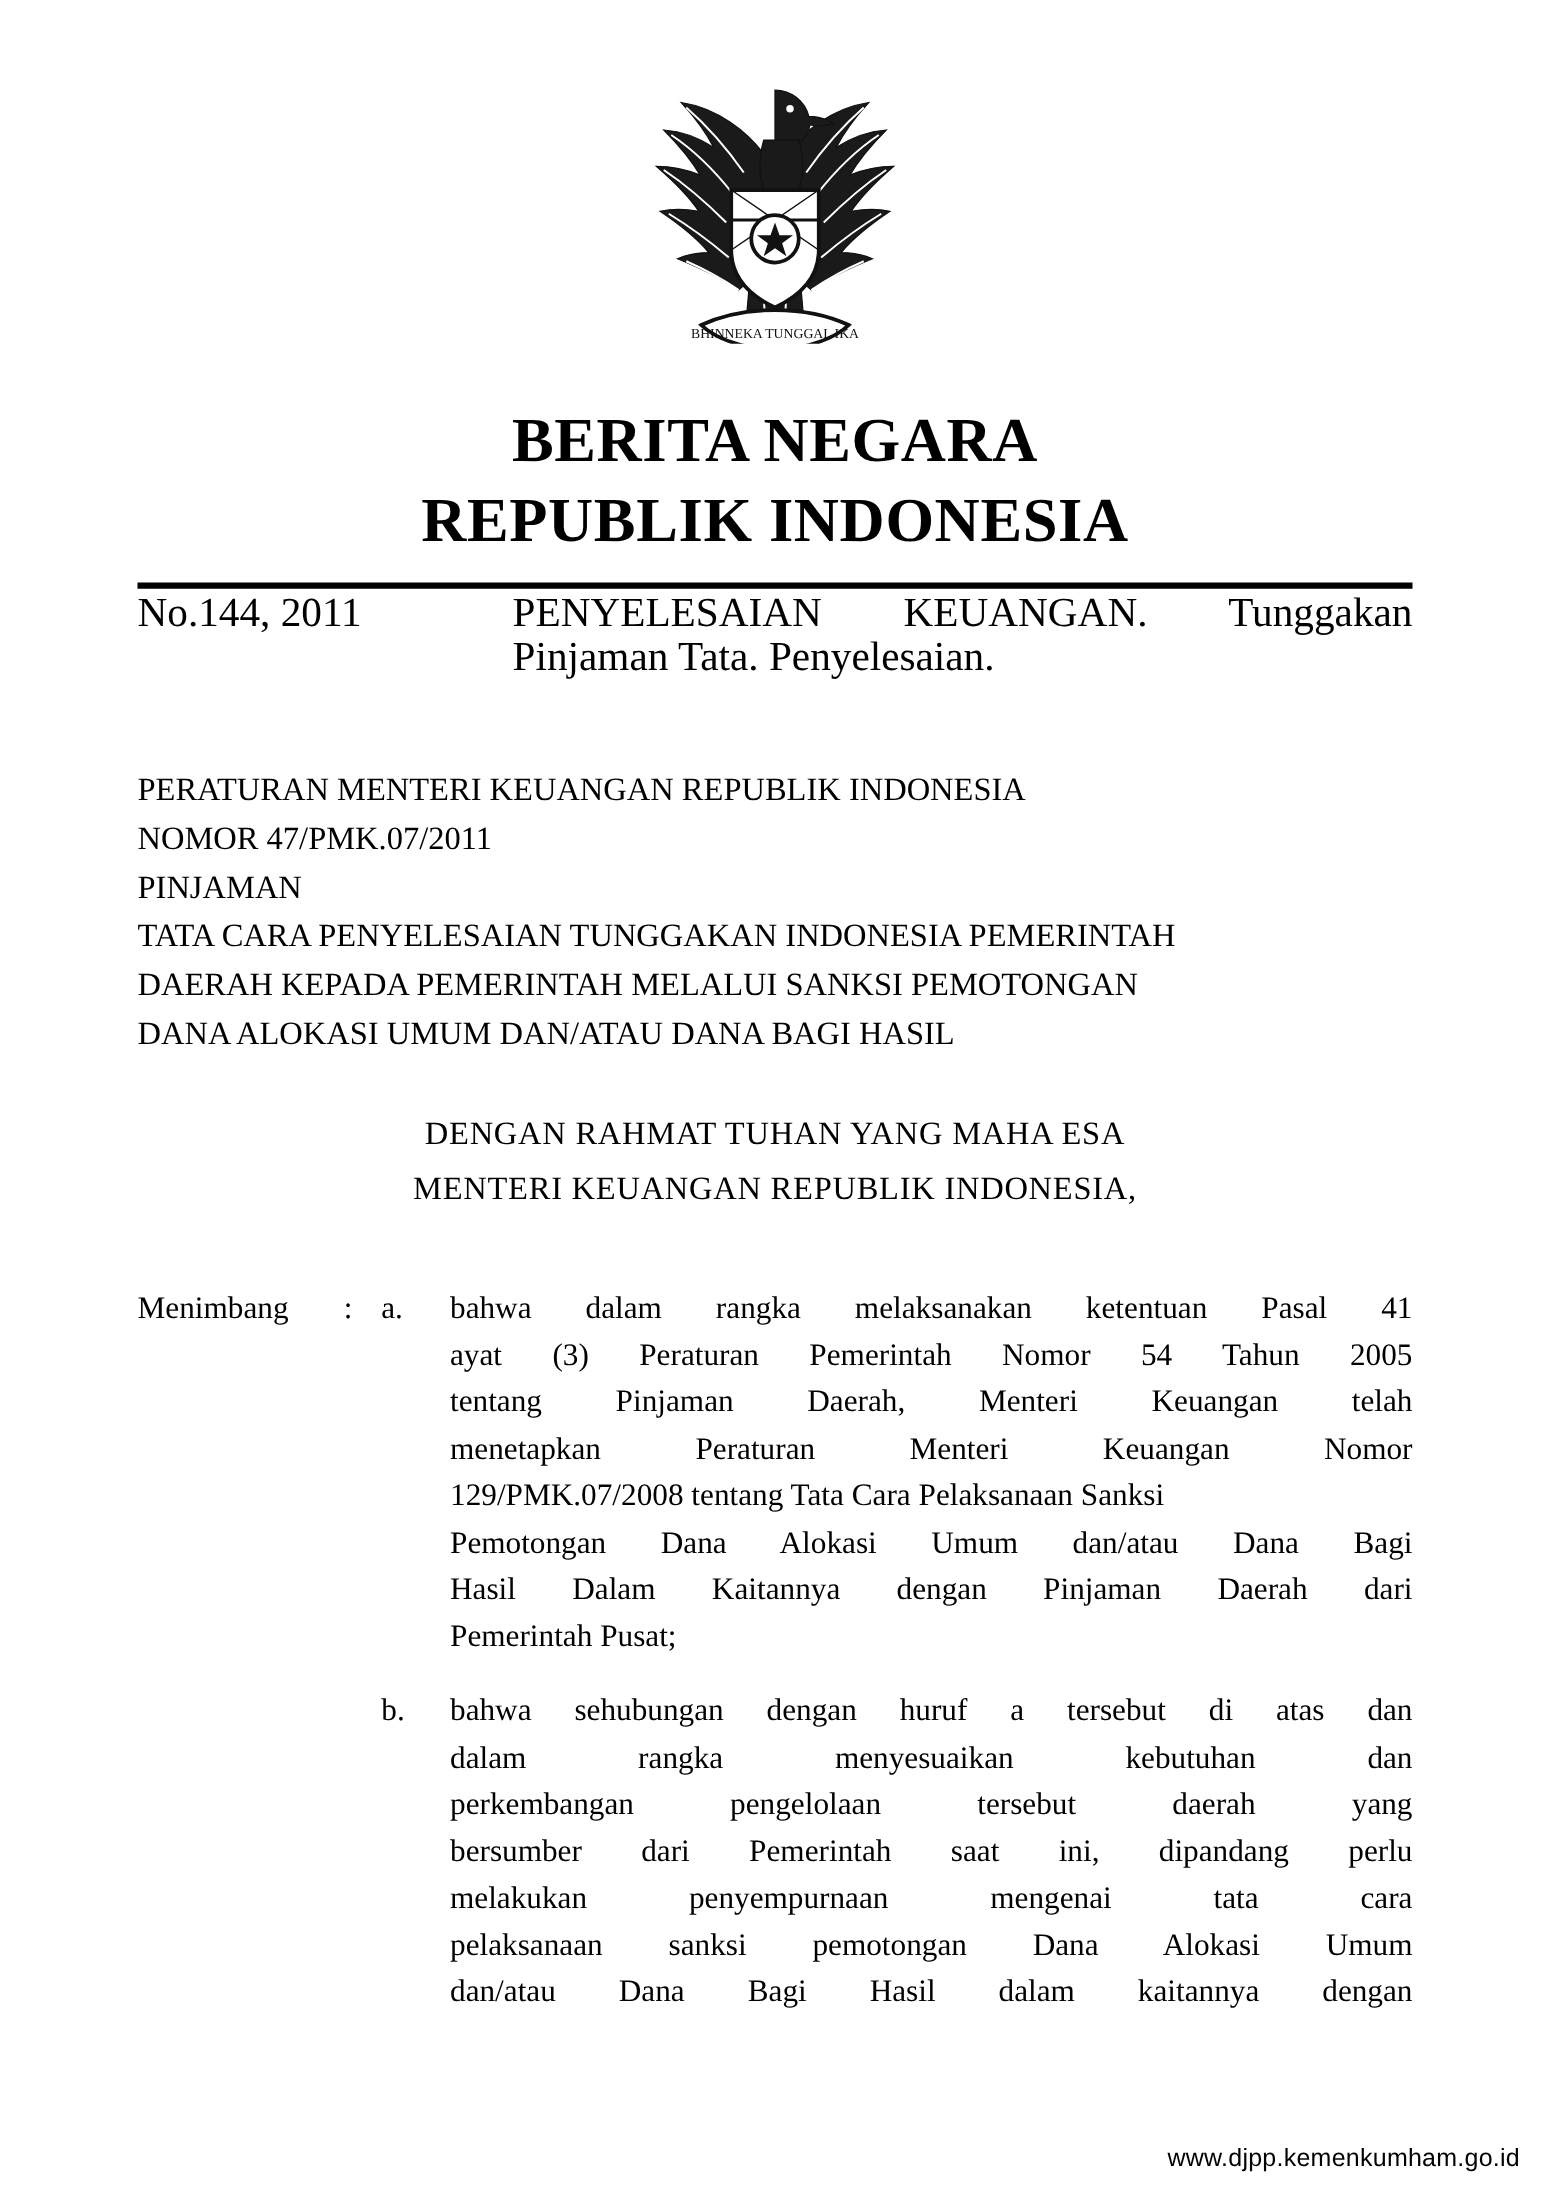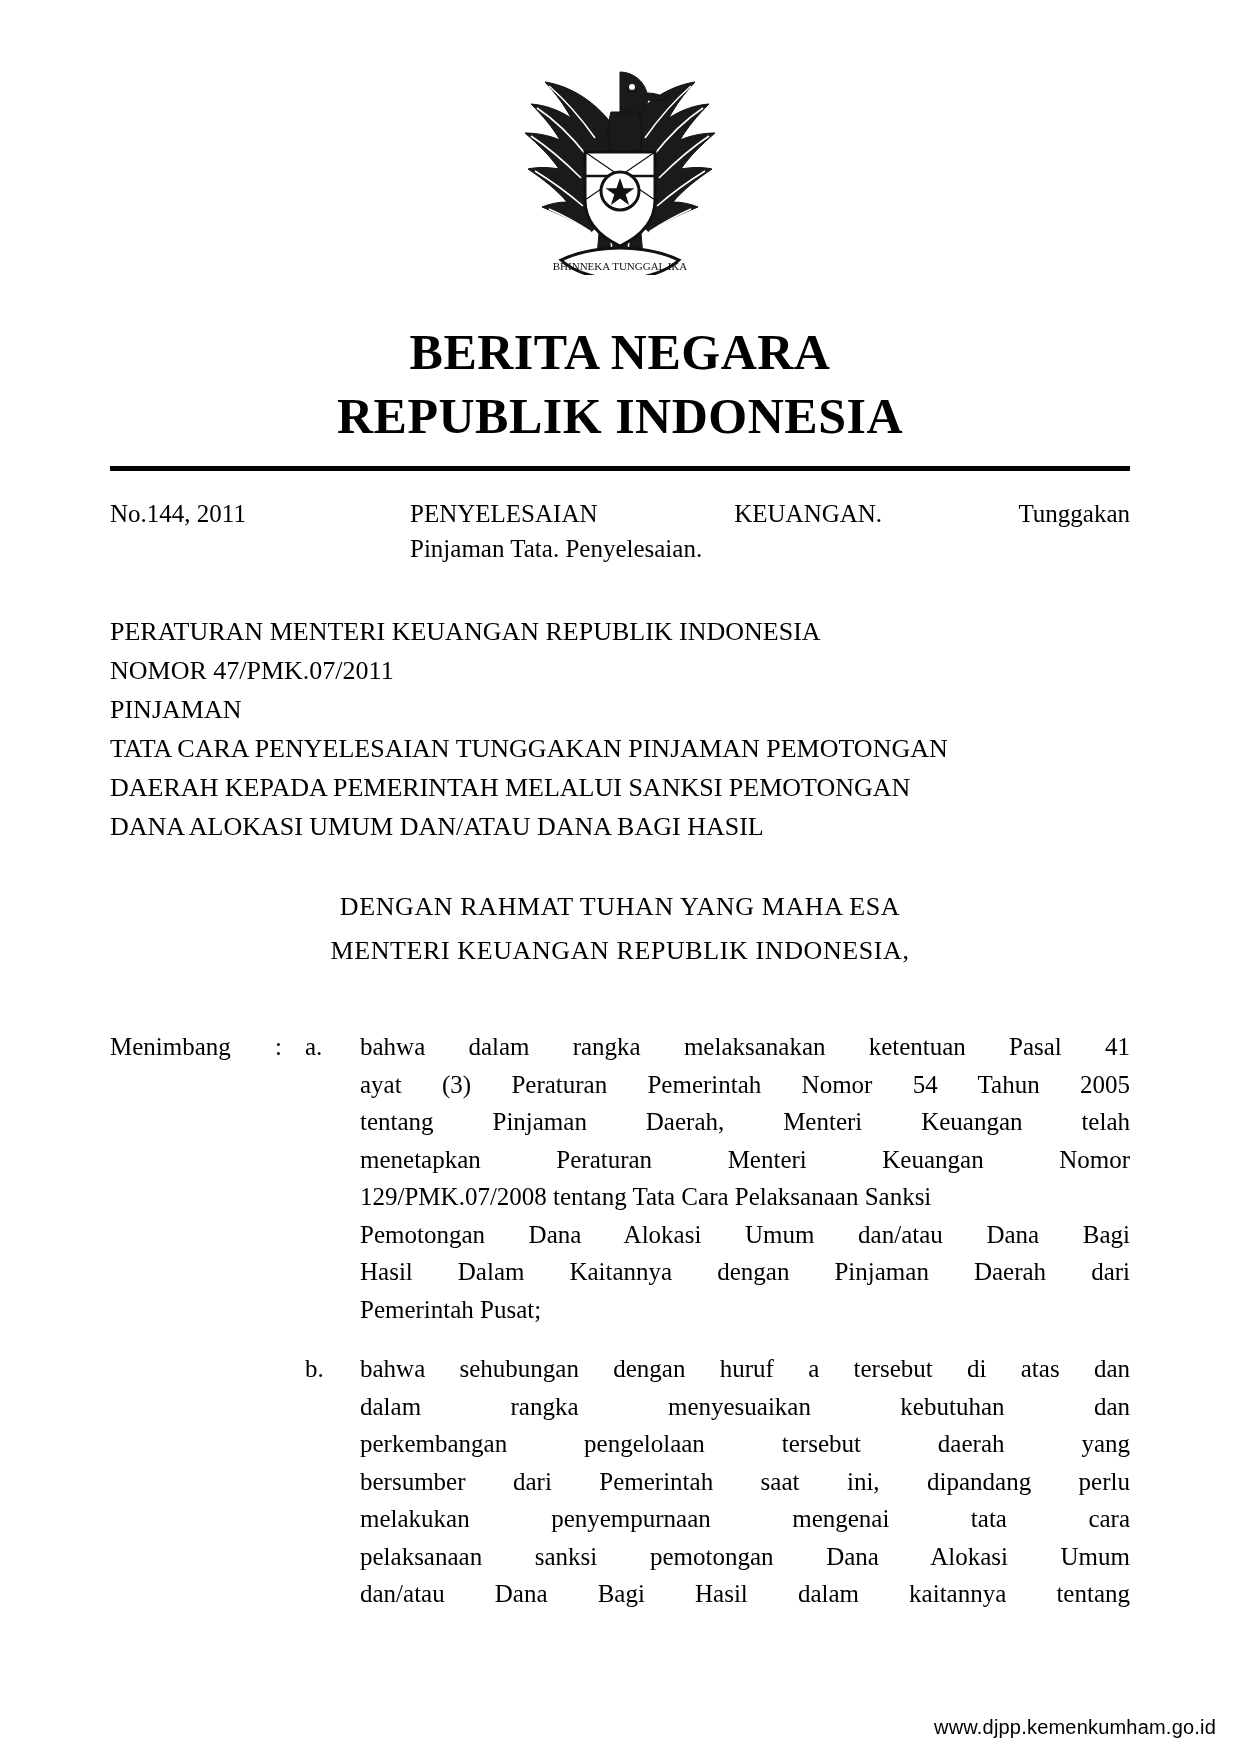--- a/index.html
+++ b/index.html
@@ -56,23 +56,23 @@
     top: 466px;
     width: 1020px;
     height: 5px;
     background: #000;
   }
 
   
   .issue {
     position: absolute;
     left: 110px;
-    top: 496px;
-    width: 1020px;
-    font-size: 25px;
+    top: 474px;
+    width: 1020px;
+    font-size: 33px;
     line-height: 35px;
   }
   .issue-row {
     display: flex;
     align-items: flex-start;
   }
   .issue-no {
     width: 300px;
     flex: 0 0 300px;
     text-align: left;
@@ -230,21 +230,21 @@
         <div class="just">PENYELESAIAN    KEUANGAN.    Tunggakan</div>
         <div>Pinjaman Tata. Penyelesaian.</div>
       </div>
     </div>
   </div>
 
   <div class="titleblock">
     <div class="t-line">PERATURAN MENTERI KEUANGAN REPUBLIK INDONESIA</div>
     <div class="t-line">NOMOR 47/PMK.07/2011</div>
     <div class="t-line">PINJAMAN</div>
-    <div class="t-line">TATA CARA PENYELESAIAN TUNGGAKAN PINJAMAN PEMOTONGAN</div>
+    <div class="t-line">TATA CARA PENYELESAIAN TUNGGAKAN INDONESIA PEMERINTAH</div>
     <div class="t-line">DAERAH KEPADA PEMERINTAH MELALUI SANKSI PEMOTONGAN</div>
     <div class="t-line">DANA ALOKASI UMUM DAN/ATAU DANA BAGI HASIL</div>
   </div>
 
   <div class="invocation">
     <div>DENGAN RAHMAT TUHAN YANG MAHA ESA</div>
     <div>MENTERI KEUANGAN REPUBLIK INDONESIA,</div>
   </div>
 
   <div class="considering">
@@ -269,21 +269,21 @@
       <div class="cons-label"></div>
       <div class="cons-colon"></div>
       <div class="cons-letter">b.</div>
       <div class="cons-text">
         <p class="j-all">bahwa sehubungan dengan huruf a tersebut di atas dan</p>
         <p class="j-all">dalam rangka menyesuaikan kebutuhan dan</p>
         <p class="j-all">perkembangan pengelolaan tersebut daerah yang</p>
         <p class="j-all">bersumber dari Pemerintah saat ini, dipandang perlu</p>
         <p class="j-all">melakukan penyempurnaan mengenai tata cara</p>
         <p class="j-all">pelaksanaan sanksi pemotongan Dana Alokasi Umum</p>
-        <p class="j-all">dan/atau Dana Bagi Hasil dalam kaitannya tentang</p>
+        <p class="j-all">dan/atau Dana Bagi Hasil dalam kaitannya dengan</p>
       </div>
     </div>
 
   </div>
 
   <div class="footer">www.djpp.kemenkumham.go.id</div>
 
 </div>
 
 </body></html>

